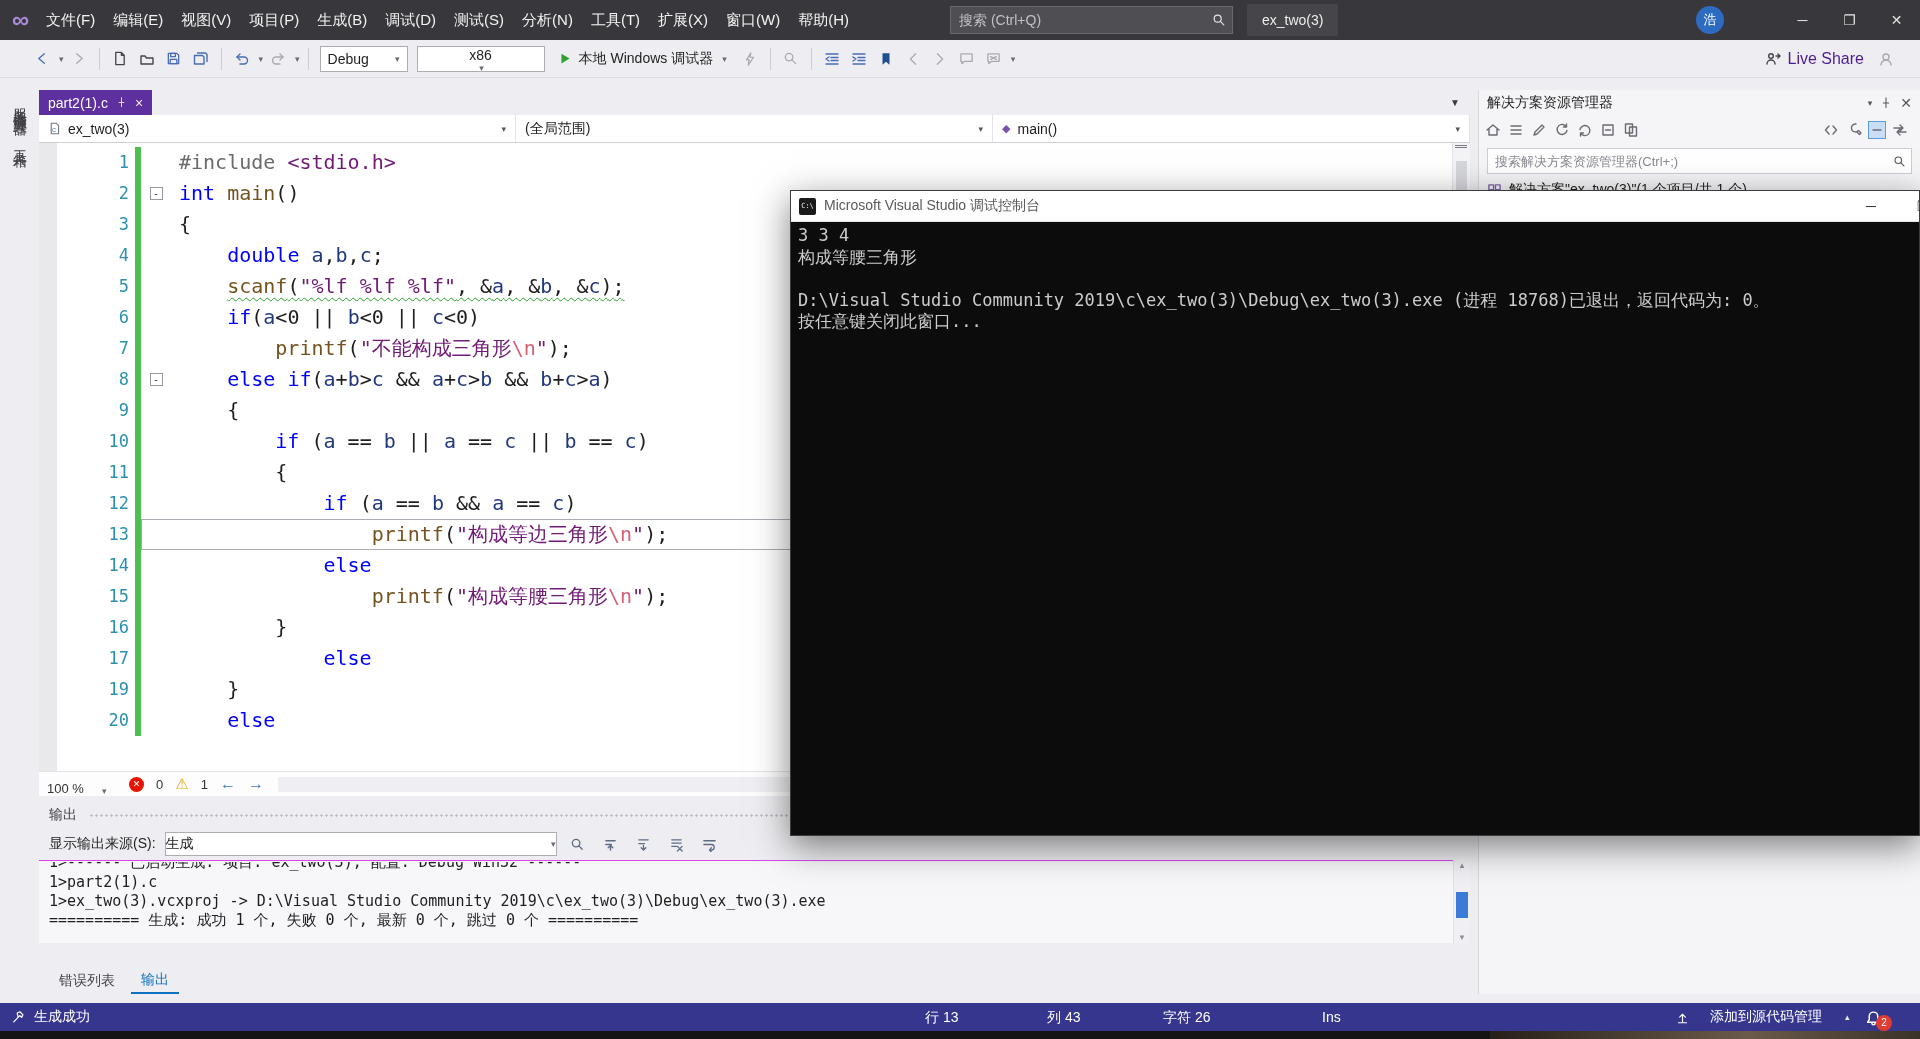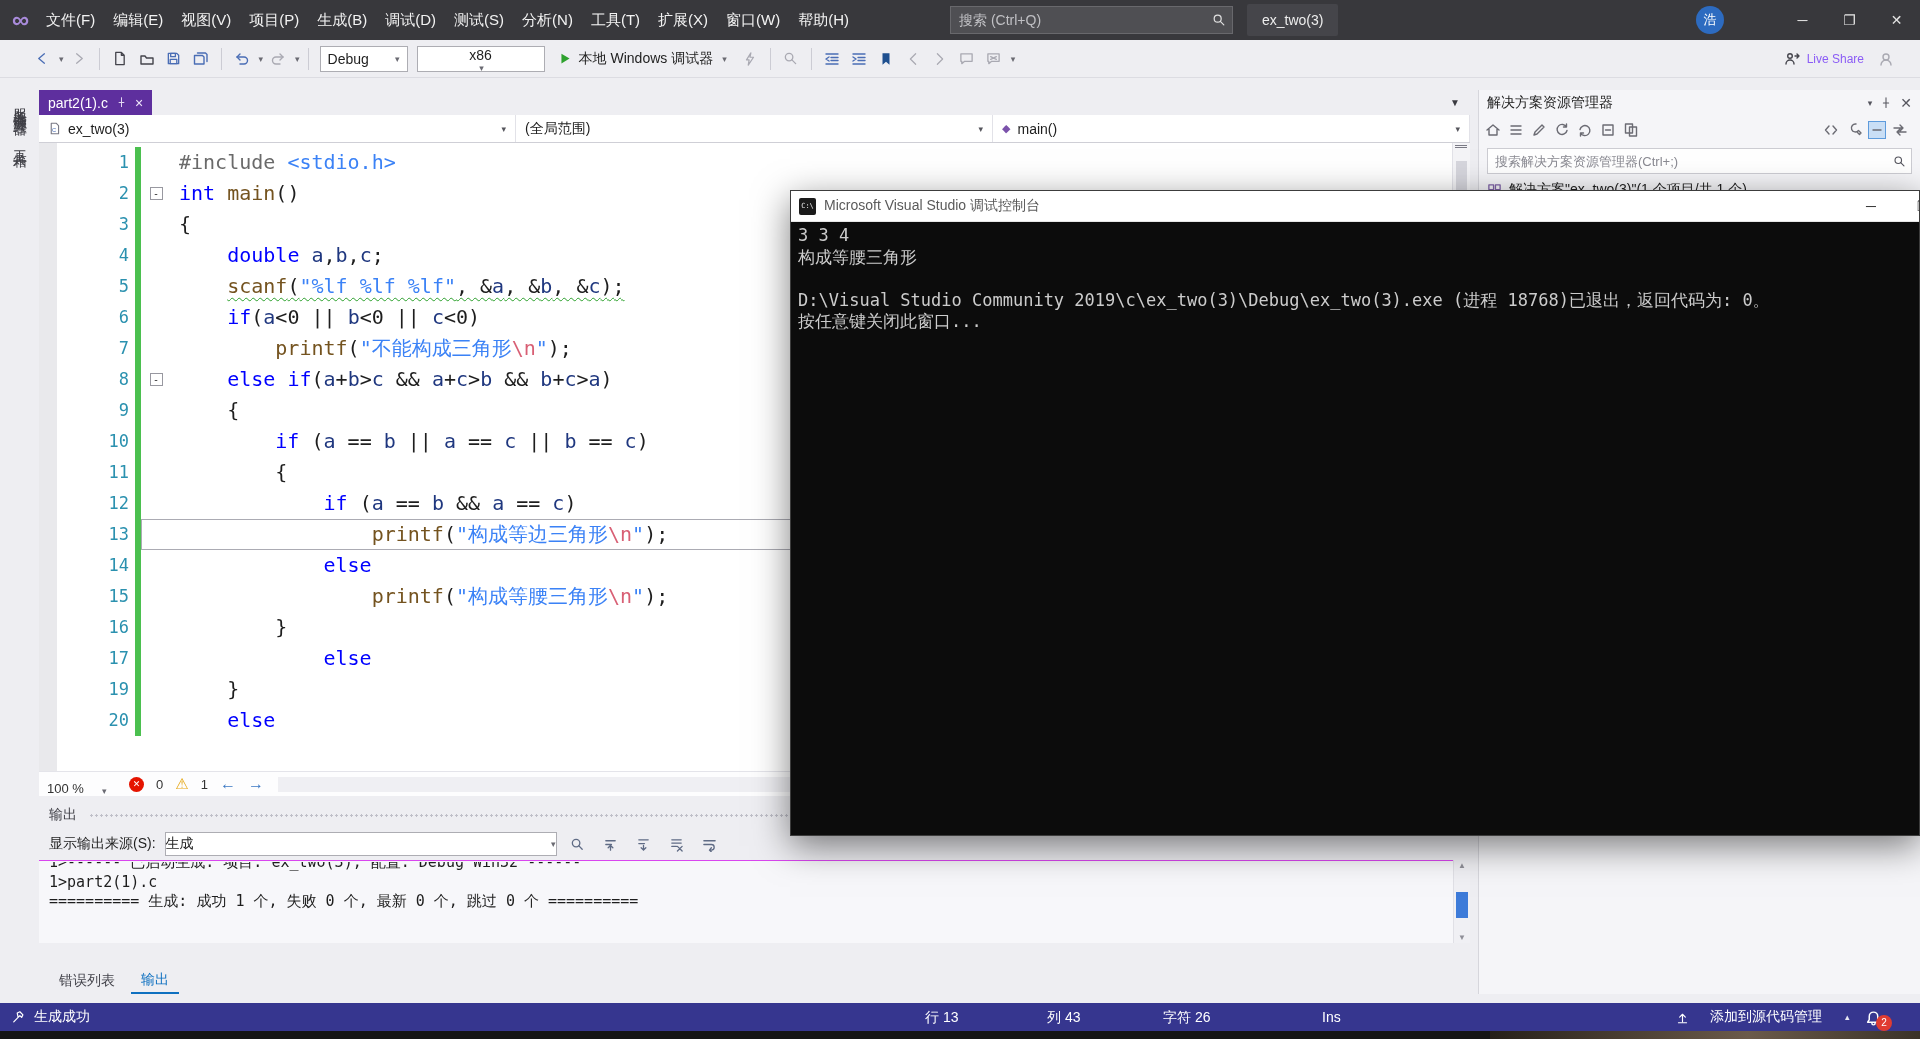--- a/index.html
+++ b/index.html
@@ -30,21 +30,21 @@
            box-sizing:border-box;display:flex;align-items:center;padding-left:30px;gap:3px;}
   .tbtn{height:26px;min-width:24px;display:flex;align-items:center;justify-content:center;}
   .blue{color:#4A6DB5;} .gray{color:#A9A9B2;} .dark{color:#44444C;}
   .tsep{width:1px;height:22px;background:#CCCCD4;margin:0 5px;}
   .tcaret{font-size:9px;color:#6A6A72;margin-left:2px;}
   .tcombo{height:26px;background:#fff;border:1px solid #ADADB3;box-sizing:border-box;display:flex;align-items:center;
           justify-content:space-between;font-size:14px;color:#1E1E1E;padding:0 7px;margin:0 3px;}
   .w-debug{width:88px;} .w-plat{width:128px;flex-direction:column;}
   .run-btn{display:flex;align-items:center;gap:7px;font-size:14px;color:#1E1E1E;padding:0 8px;height:26px;white-space:nowrap;}
   .toolbar-right{margin-left:auto;display:flex;align-items:center;gap:14px;padding-right:26px;}
-  .live-share{display:flex;align-items:center;gap:7px;font-size:12px;color:#8b5cf6;}
+  .live-share{display:flex;align-items:center;gap:7px;font-size:16px;color:#4c1d95;}
 
   
   .left-strip{position:absolute;left:0;top:79px;width:39px;height:924px;background:#EEEEF2;}
   .vtab{writing-mode:vertical-rl;font-size:14px;color:#3F3F46;margin:10px auto 6px auto;padding:8px 0;letter-spacing:2px;cursor:pointer;width:20px;text-align:center;}
 
   
   .editor-group{position:absolute;left:39px;top:90px;width:1431px;height:706px;}
   .tab-row{position:absolute;left:0;top:0;width:100%;height:25px;display:flex;align-items:stretch;}
   .doc-tab{background:#5E2F9E;color:#fff;display:flex;align-items:center;padding:0 9px;font-size:14px;gap:8px;}
   .tab-ic{color:#E6DCF5;}
@@ -59,21 +59,21 @@
   .bp-strip{position:absolute;left:0;top:0;bottom:0;width:18px;background:#E9E9EC;}
   .crow{display:flex;height:31px;align-items:center;position:relative;}
   .ln{width:96px;flex:none;text-align:right;padding-right:6px;box-sizing:border-box;color:#2B91AF;
       font:17px/31px "DejaVu Sans Mono","Liberation Mono",monospace;}
   .chg{width:6px;height:31px;flex:none;background:#4BC04F;}
   .cbody{flex:1;display:flex;align-items:center;height:31px;}
   .cur .cbody{outline:1px solid #ABABB3;outline-offset:-1px;}
   .fold{width:30px;flex:none;display:flex;justify-content:center;}
   .fold-box{width:13px;height:13px;border:1px solid #9898A0;background:#fff;color:#333;font:10px/11px "DejaVu Sans Mono",monospace;text-align:center;box-sizing:border-box;}
   .codeln{font:20px/31px "DejaVu Sans Mono","Liberation Mono",monospace;white-space:pre;padding-left:8px;}
-  .tok-kw{color:#0000FF;} .tok-pp{color:#6A6A6A;} .tok-str{color:#3b82f6;} .tok-esc{color:#D85F74;}
+  .tok-kw{color:#0000FF;} .tok-pp{color:#6A6A6A;} .tok-str{color:#701a75;} .tok-esc{color:#D85F74;}
   .tok-fn{color:#74531F;} .tok-var{color:#1F377F;} .tok-num{color:#1E1E1E;} .tok-pun{color:#1E1E1E;}
   .sq .codeln .t:not(:first-child){text-decoration:underline wavy #2BA02B;text-decoration-thickness:1px;text-underline-offset:4px;}
   .vscroll{position:absolute;right:0;top:53px;width:18px;bottom:25px;background:#F4F4F7;border-left:1px solid #E2E2E8;box-sizing:border-box;}
   .split-grip{position:absolute;top:2px;left:2px;width:12px;height:10px;border-top:3px double #7A7A85;}
   .vthumb{position:absolute;left:3px;right:3px;top:18px;height:110px;background:#D6D6DD;}
   .ed-status{position:absolute;left:0;bottom:0;right:0;height:25px;background:#FDFDFE;border-top:1px solid #E4E4EA;
              box-sizing:border-box;display:flex;align-items:center;font-size:13px;color:#333;padding-left:8px;gap:12px;}
   .zoom{display:flex;align-items:flex-end;gap:16px;width:70px;margin-top:8px;}
   .err-dot{width:15px;height:15px;border-radius:50%;background:#E51400;color:#fff;font-size:9px;line-height:15px;text-align:center;flex:none;}
   .warn-gl{color:#E6A817;font-size:15px;}
@@ -579,20 +579,21 @@
             <path d="M2 4 h12 M2 8 h8 a3 3 0 0 1 0 6 H8 M10 11.5 L8 14 L10 16"></path>
           </svg>
       </span>
     </div>
     <div class="op-text">
       <div class="clip">
         <div class="op-line">1&gt;------ 已启动生成: 项目: ex_two(3), 配置: Debug Win32 ------</div>
       </div>
       <div id="output-lines">
           <div class="op-line">1&gt;part2(1).c</div>
+          <div class="op-line">1&gt;ex_two(3).vcxproj -&gt; D:\Visual Studio Community 2019\c\ex_two(3)\Debug\ex_two(3).exe</div>
           <div class="op-line">========== 生成: 成功 1 个, 失败 0 个, 最新 0 个, 跳过 0 个 ==========</div>
         </div>
     </div>
     <div class="op-scroll">
       <span class="op-arrow" style="top:1px">▲</span>
       <div class="op-thumb"></div>
       <span class="op-arrow" style="bottom:1px">▼</span>
     </div>
   </section>
 

